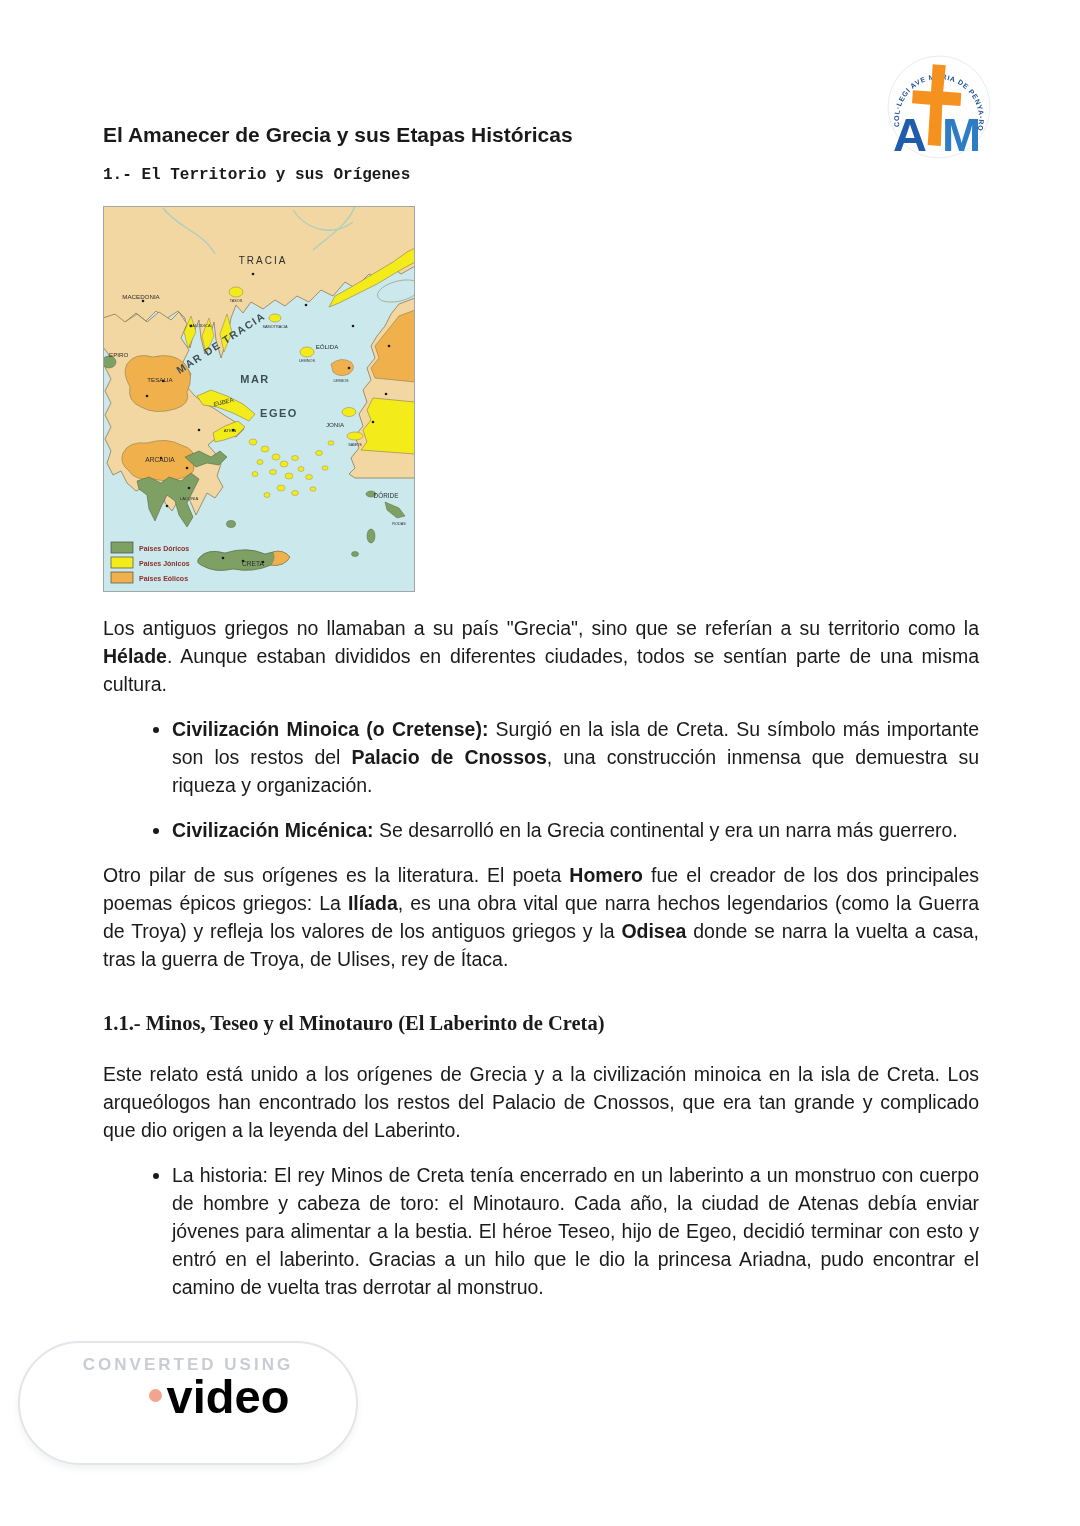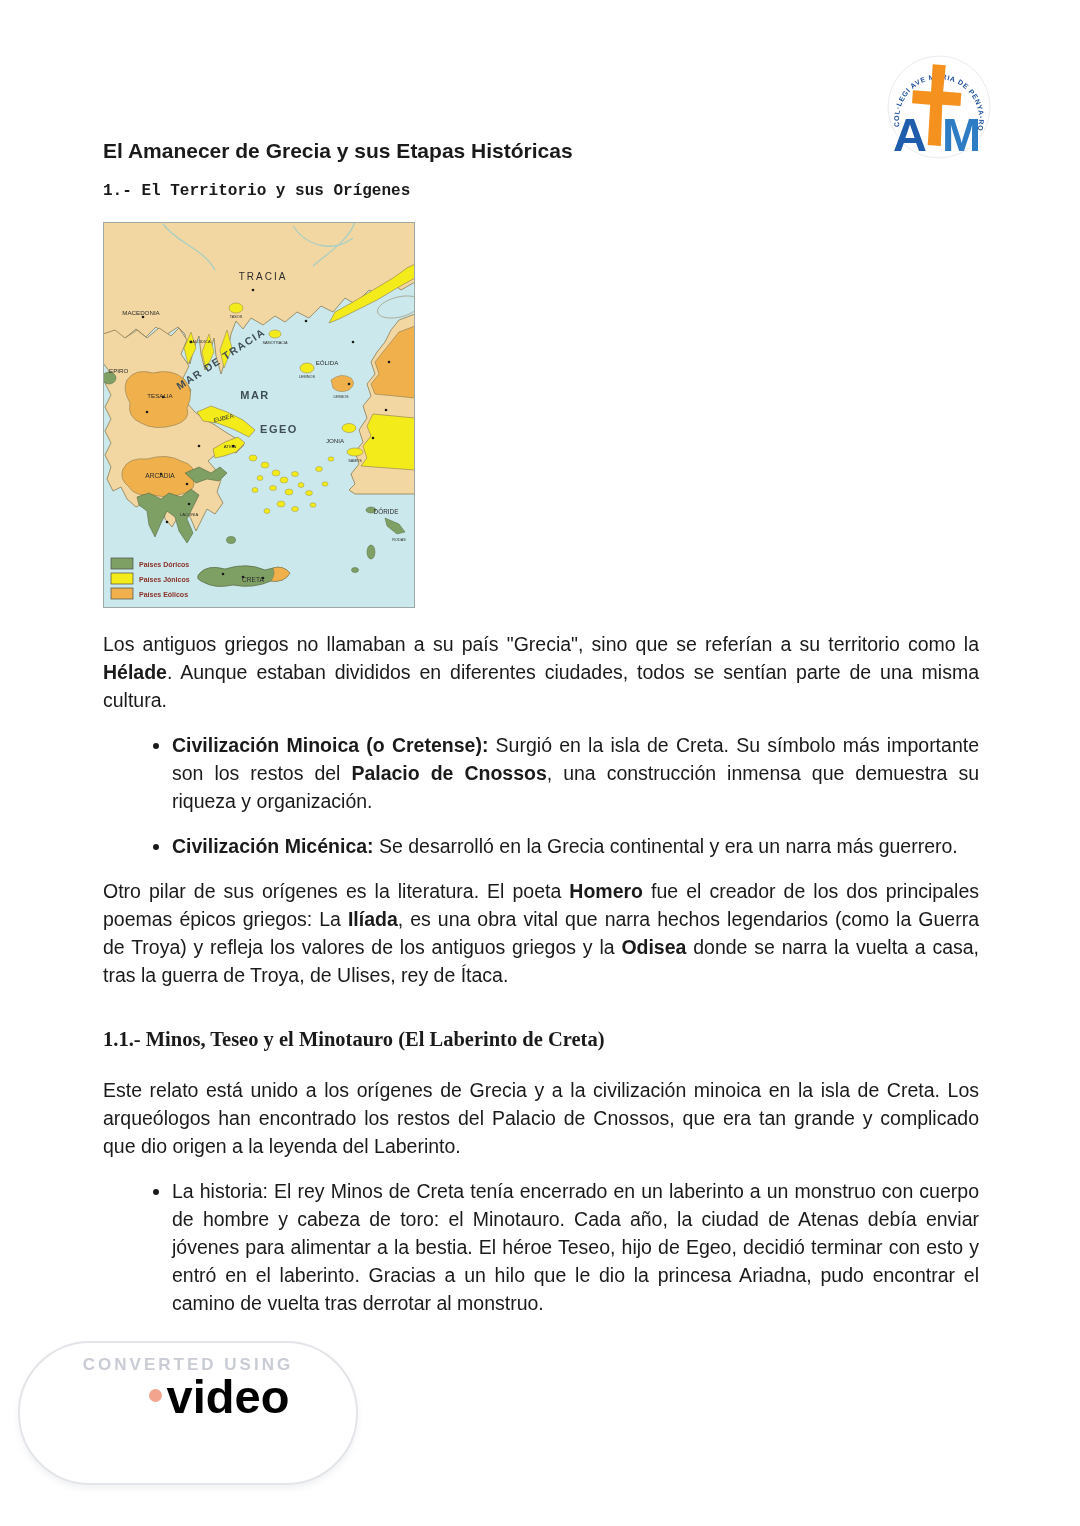--- a/index.html
+++ b/index.html
@@ -1,36 +1,36 @@
 <!DOCTYPE html>
 <html><head>
 <meta charset="utf-8">
 <style>
   html,body { margin:0; padding:0; background:#ffffff; }
   .page {
     position:relative; width:1080px; height:1526px; background:#ffffff;
     font-family:"Liberation Sans", sans-serif; color:#1a1a1a; overflow:hidden;
   }
-  .content { position:absolute; left:103px; top:122px; width:876px; z-index:1;margin-top:16px; }
+  .content { position:absolute; left:103px; top:122px; width:876px; z-index:1; }
   h1.doc-title { font-size:21px; line-height:25px; margin:0 0 16px 0; font-weight:bold; }
   h2.sec { font-size:16px; line-height:25px; margin:0 0 18px 0; font-weight:bold;font-family:Liberation Mono, monospace; }
   h3.subsec { font-size:20.5px; line-height:25px; margin:38px 0 24px 0; font-weight:bold;font-family:Liberation Serif, serif; }
   .map-wrap { width:312px; height:386px; margin:0 0 22px 0; }
   p.body { font-size:19.5px; line-height:28px; text-align:justify; margin:0 0 17px 0; }
   ul.blist { margin:0 0 17px 0; padding-left:69px; }
   ul.blist li { font-size:19.5px; line-height:28px; text-align:justify; margin:0 0 17px 0; padding-left:0; }
   ul.blist li:last-child { margin-bottom:0; }
   .b { font-weight:bold; }
 
   
   .logo { position:absolute; left:886px; top:50px; width:106px; height:114px; z-index:1; }
 
   
   .watermark {
-    position:absolute; left:18px; top:1341px; width:340px; height:144px;
+    position:absolute; left:18px; top:1341px; width:340px; height:124px;
     border:2px solid #e3e5e9; border-radius:80px; z-index:0;
     box-shadow:0 4px 6px rgba(120,125,140,0.10);
     box-sizing:border-box; text-align:center;
   }
   .wm-top { margin-top:12px; font-size:17px; font-weight:bold; letter-spacing:3px; color:#c9ccd4; }
   .wm-brand { margin-top:2px; font-size:56px; line-height:54px; font-weight:bold; letter-spacing:0px; color:#babec9; }
   .wm-suffix { margin-top:-2px; padding-left:62px; font-size:47px; line-height:48px; font-weight:bold; color:#000000; }
   .wm-dot { display:inline-block; width:13px; height:13px; border-radius:50%; background:#f2a48e; font-size:0; margin-right:5px; }
 
   svg text { font-family:"Liberation Sans", sans-serif; }

